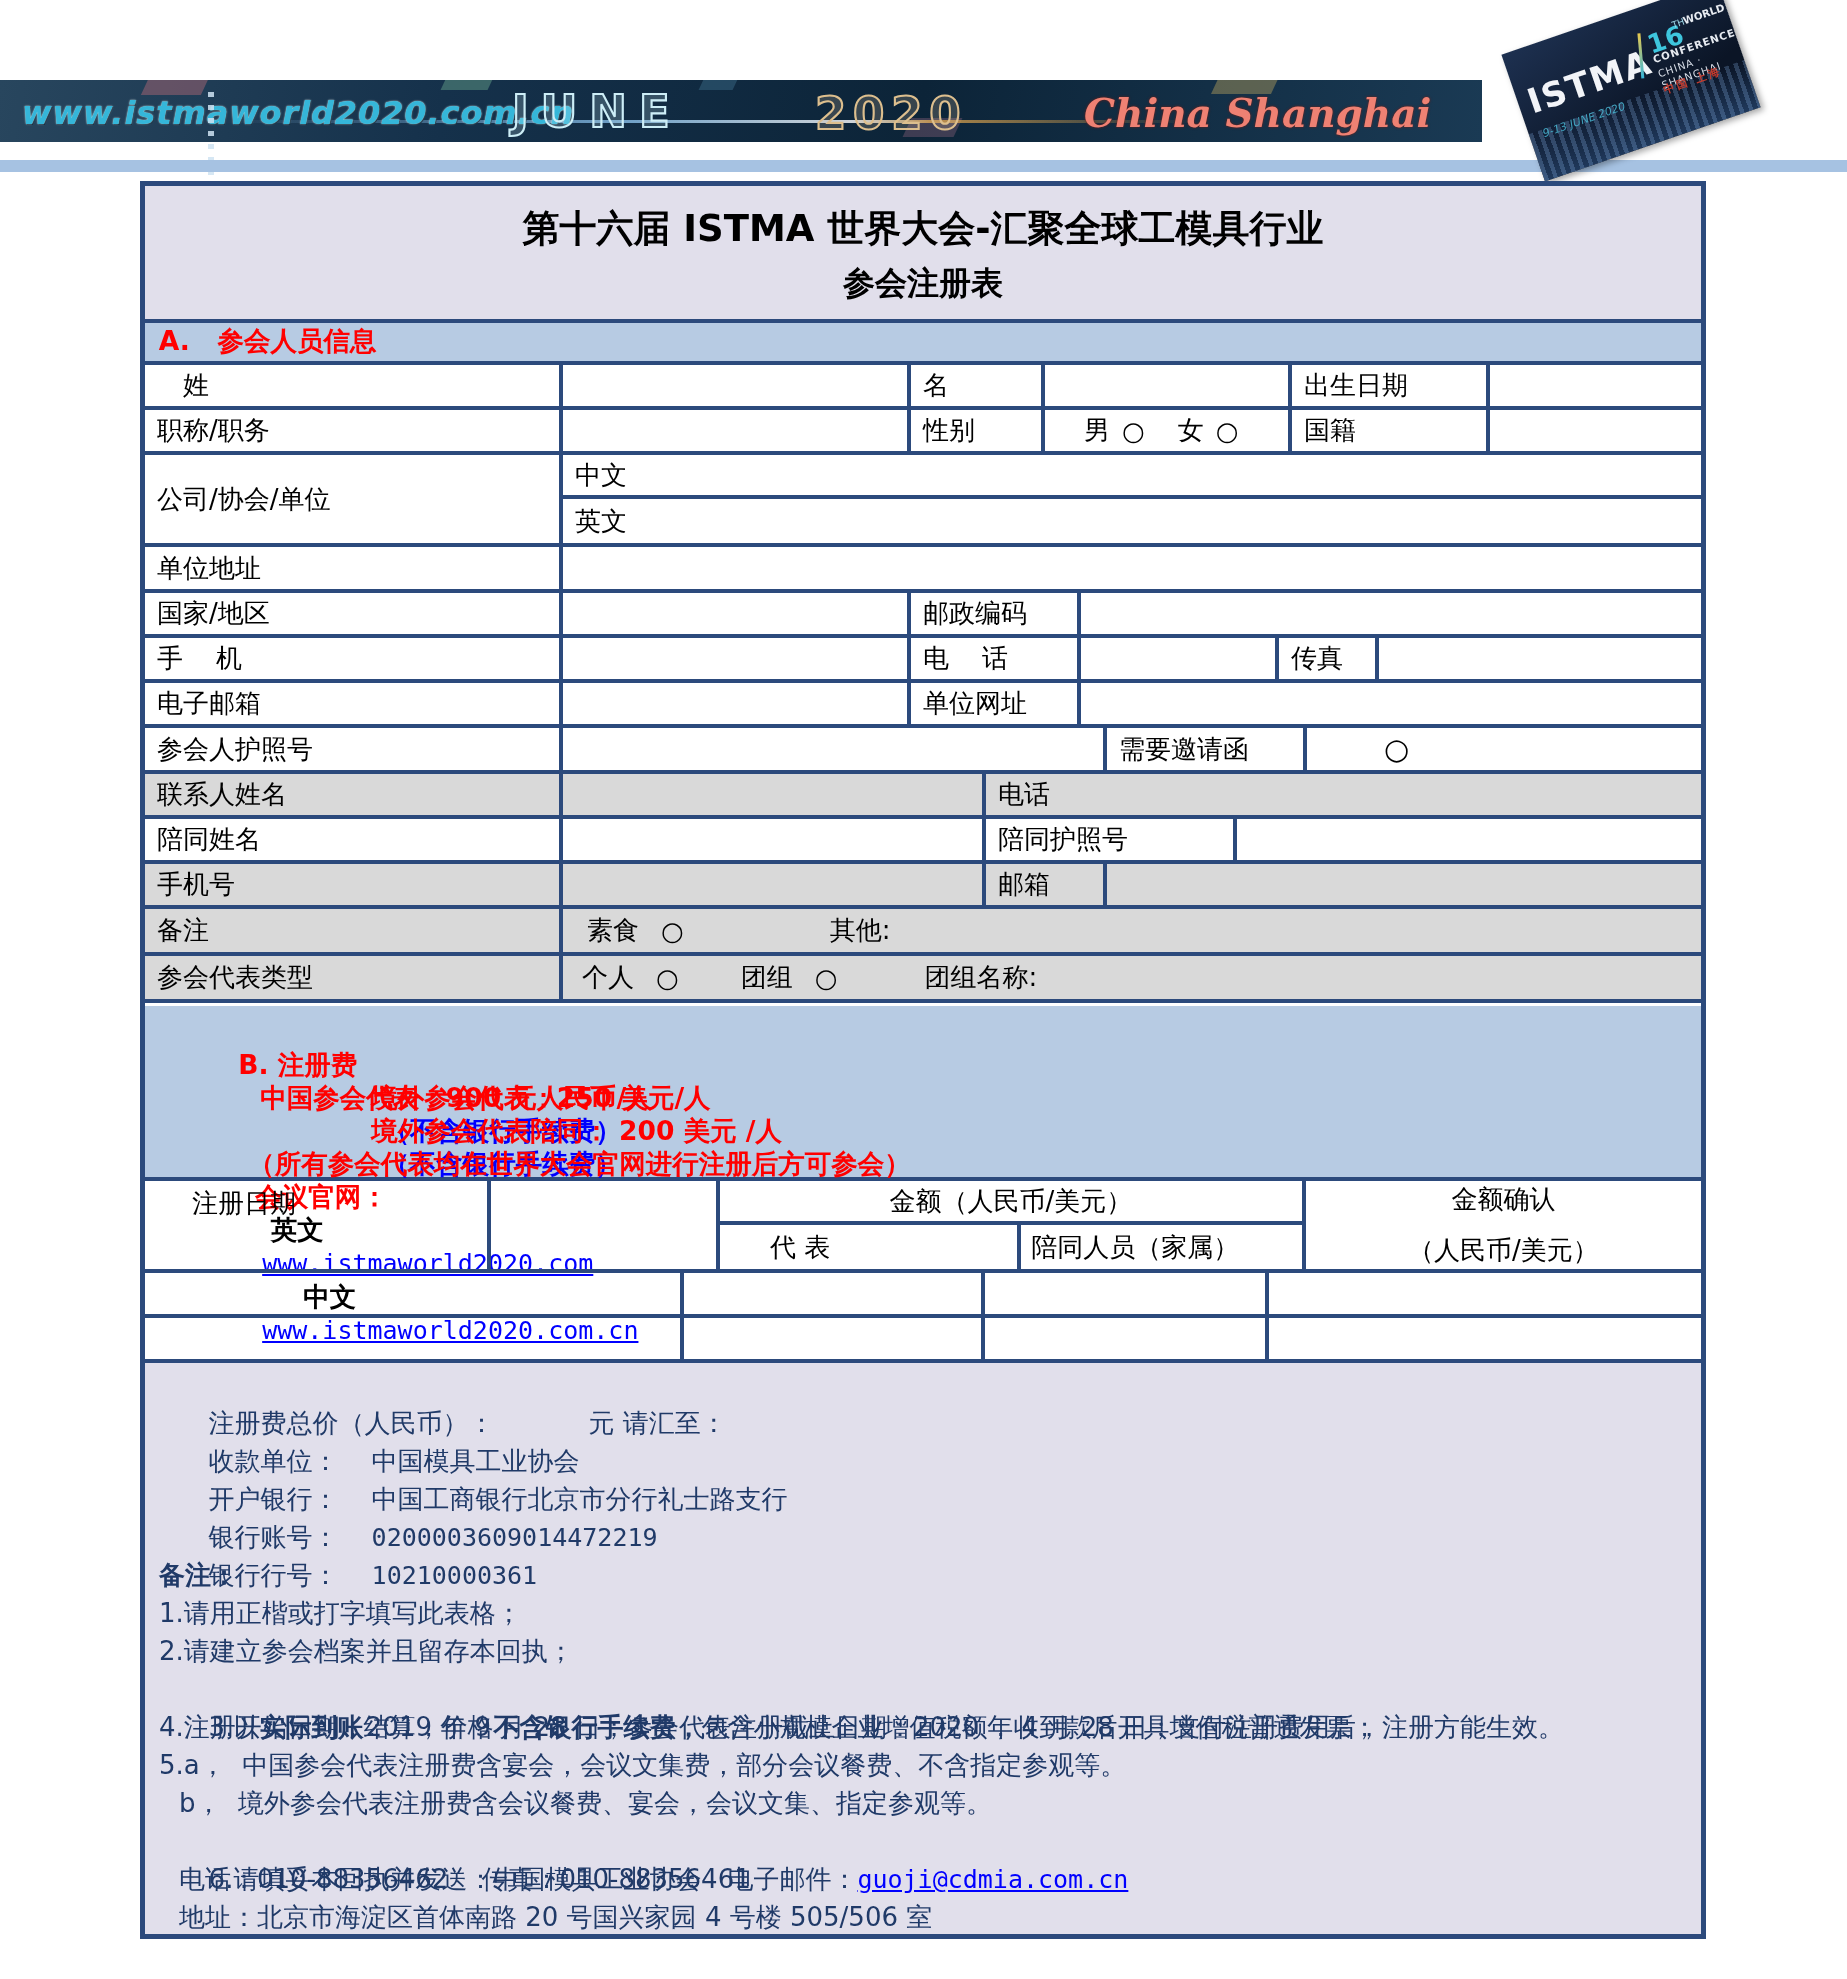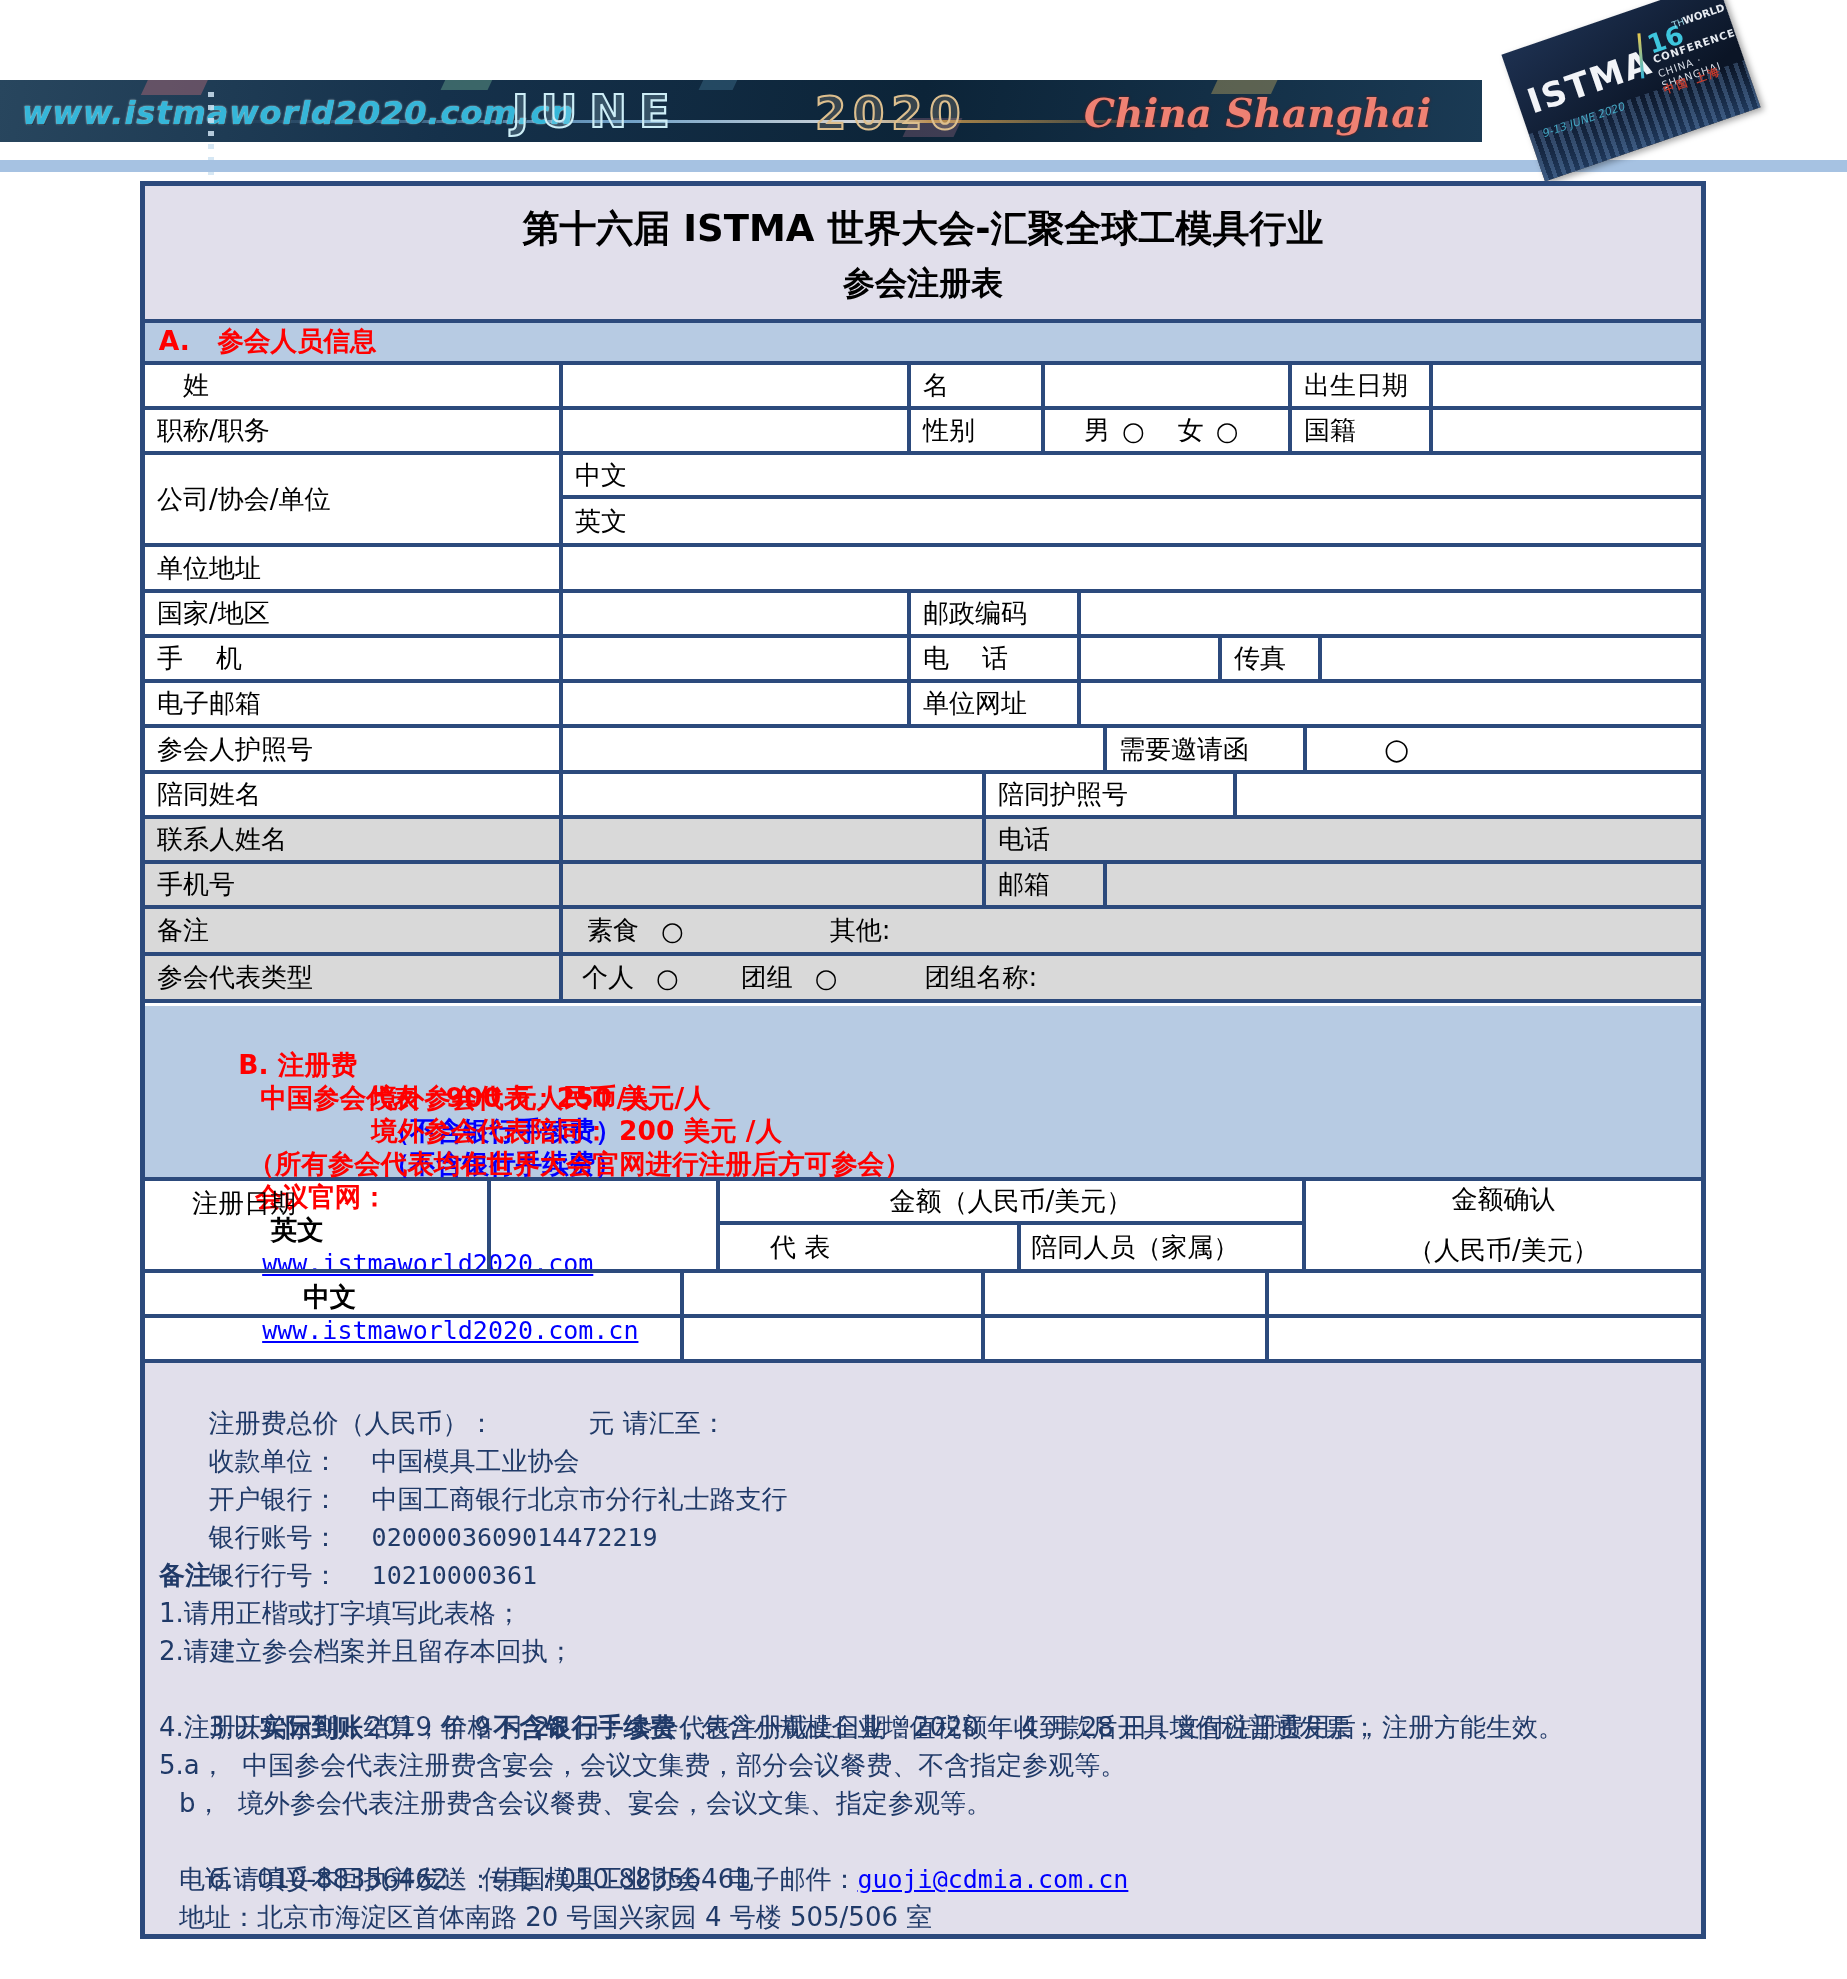--- a/index.html
+++ b/index.html
@@ -71,21 +71,21 @@
   .tableA{position:absolute;left:0;top:179px;width:100%;}
   .rA{display:flex;height:45px;box-sizing:border-box;border-bottom:4.3px solid var(--navy);background:#fff;}
   .rA.h2{height:92px;}
   .rA.hx{height:46px;}
   .rA.hy{height:47px;}
   .rA.gray{background:var(--gray);}
   .cell{border-right:4.3px solid var(--navy);box-sizing:border-box;display:flex;align-items:center;font-size:26px;color:#000;white-space:pre;}
   .cell.last{border-right:none;flex:1;}
   .lbl{padding-left:12px;}
   .ind{padding-left:38px;}
-  .w488{width:418px}.w406{width:348px}.w156{width:134px}.w288{width:247px}.w200{width:141px}
+  .w488{width:418px}.w406{width:348px}.w156{width:134px}.w288{width:247px}.w200{width:198px}
   .w199{width:170px}.w117{width:100px}.w635{width:544px}.w234{width:200px}.w494{width:423px}
   .w293{width:251px}.w141{width:121px}.w630{width:539px}
   .w352{width:301px}.w332{width:284px}
   .colwrap{flex:1;display:flex;flex-direction:column;}
   .sub1{height:44px;border-bottom:4.3px solid var(--navy);box-sizing:border-box;display:flex;align-items:center;font-size:26px;padding-left:12px;}
   .sub2{flex:1;display:flex;align-items:center;font-size:26px;padding-left:12px;}
   .opt{display:inline-block;}
   .circle{display:inline-block;}
 
   
@@ -237,31 +237,31 @@
 
     <div class="rA hx">
       <div class="cell lbl w488">参会人护照号</div>
       <div class="cell w635"></div>
       <div class="cell lbl w234">需要邀请函</div>
       <div class="cell last" style="padding-left:77px;font-size:29px;">
         <span class="circle">○</span>
       </div>
     </div>
 
-    <div class="rA">
-      <div class="cell lbl w488">陪同姓名</div>
-      <div class="cell w494"></div>
-      <div class="cell lbl w293">陪同护照号</div>
-      <div class="cell last"></div>
-    </div>
-
     <div class="rA gray">
       <div class="cell lbl w488">联系人姓名</div>
       <div class="cell w494"></div>
       <div class="cell lbl last"><span>电话</span></div>
+    </div>
+
+    <div class="rA">
+      <div class="cell lbl w488">陪同姓名</div>
+      <div class="cell w494"></div>
+      <div class="cell lbl w293">陪同护照号</div>
+      <div class="cell last"></div>
     </div>
 
     <div class="rA gray">
       <div class="cell lbl w488">手机号</div>
       <div class="cell w494"></div>
       <div class="cell lbl w141">邮箱</div>
       <div class="cell last"></div>
     </div>
 
     <div class="rA gray hy">

